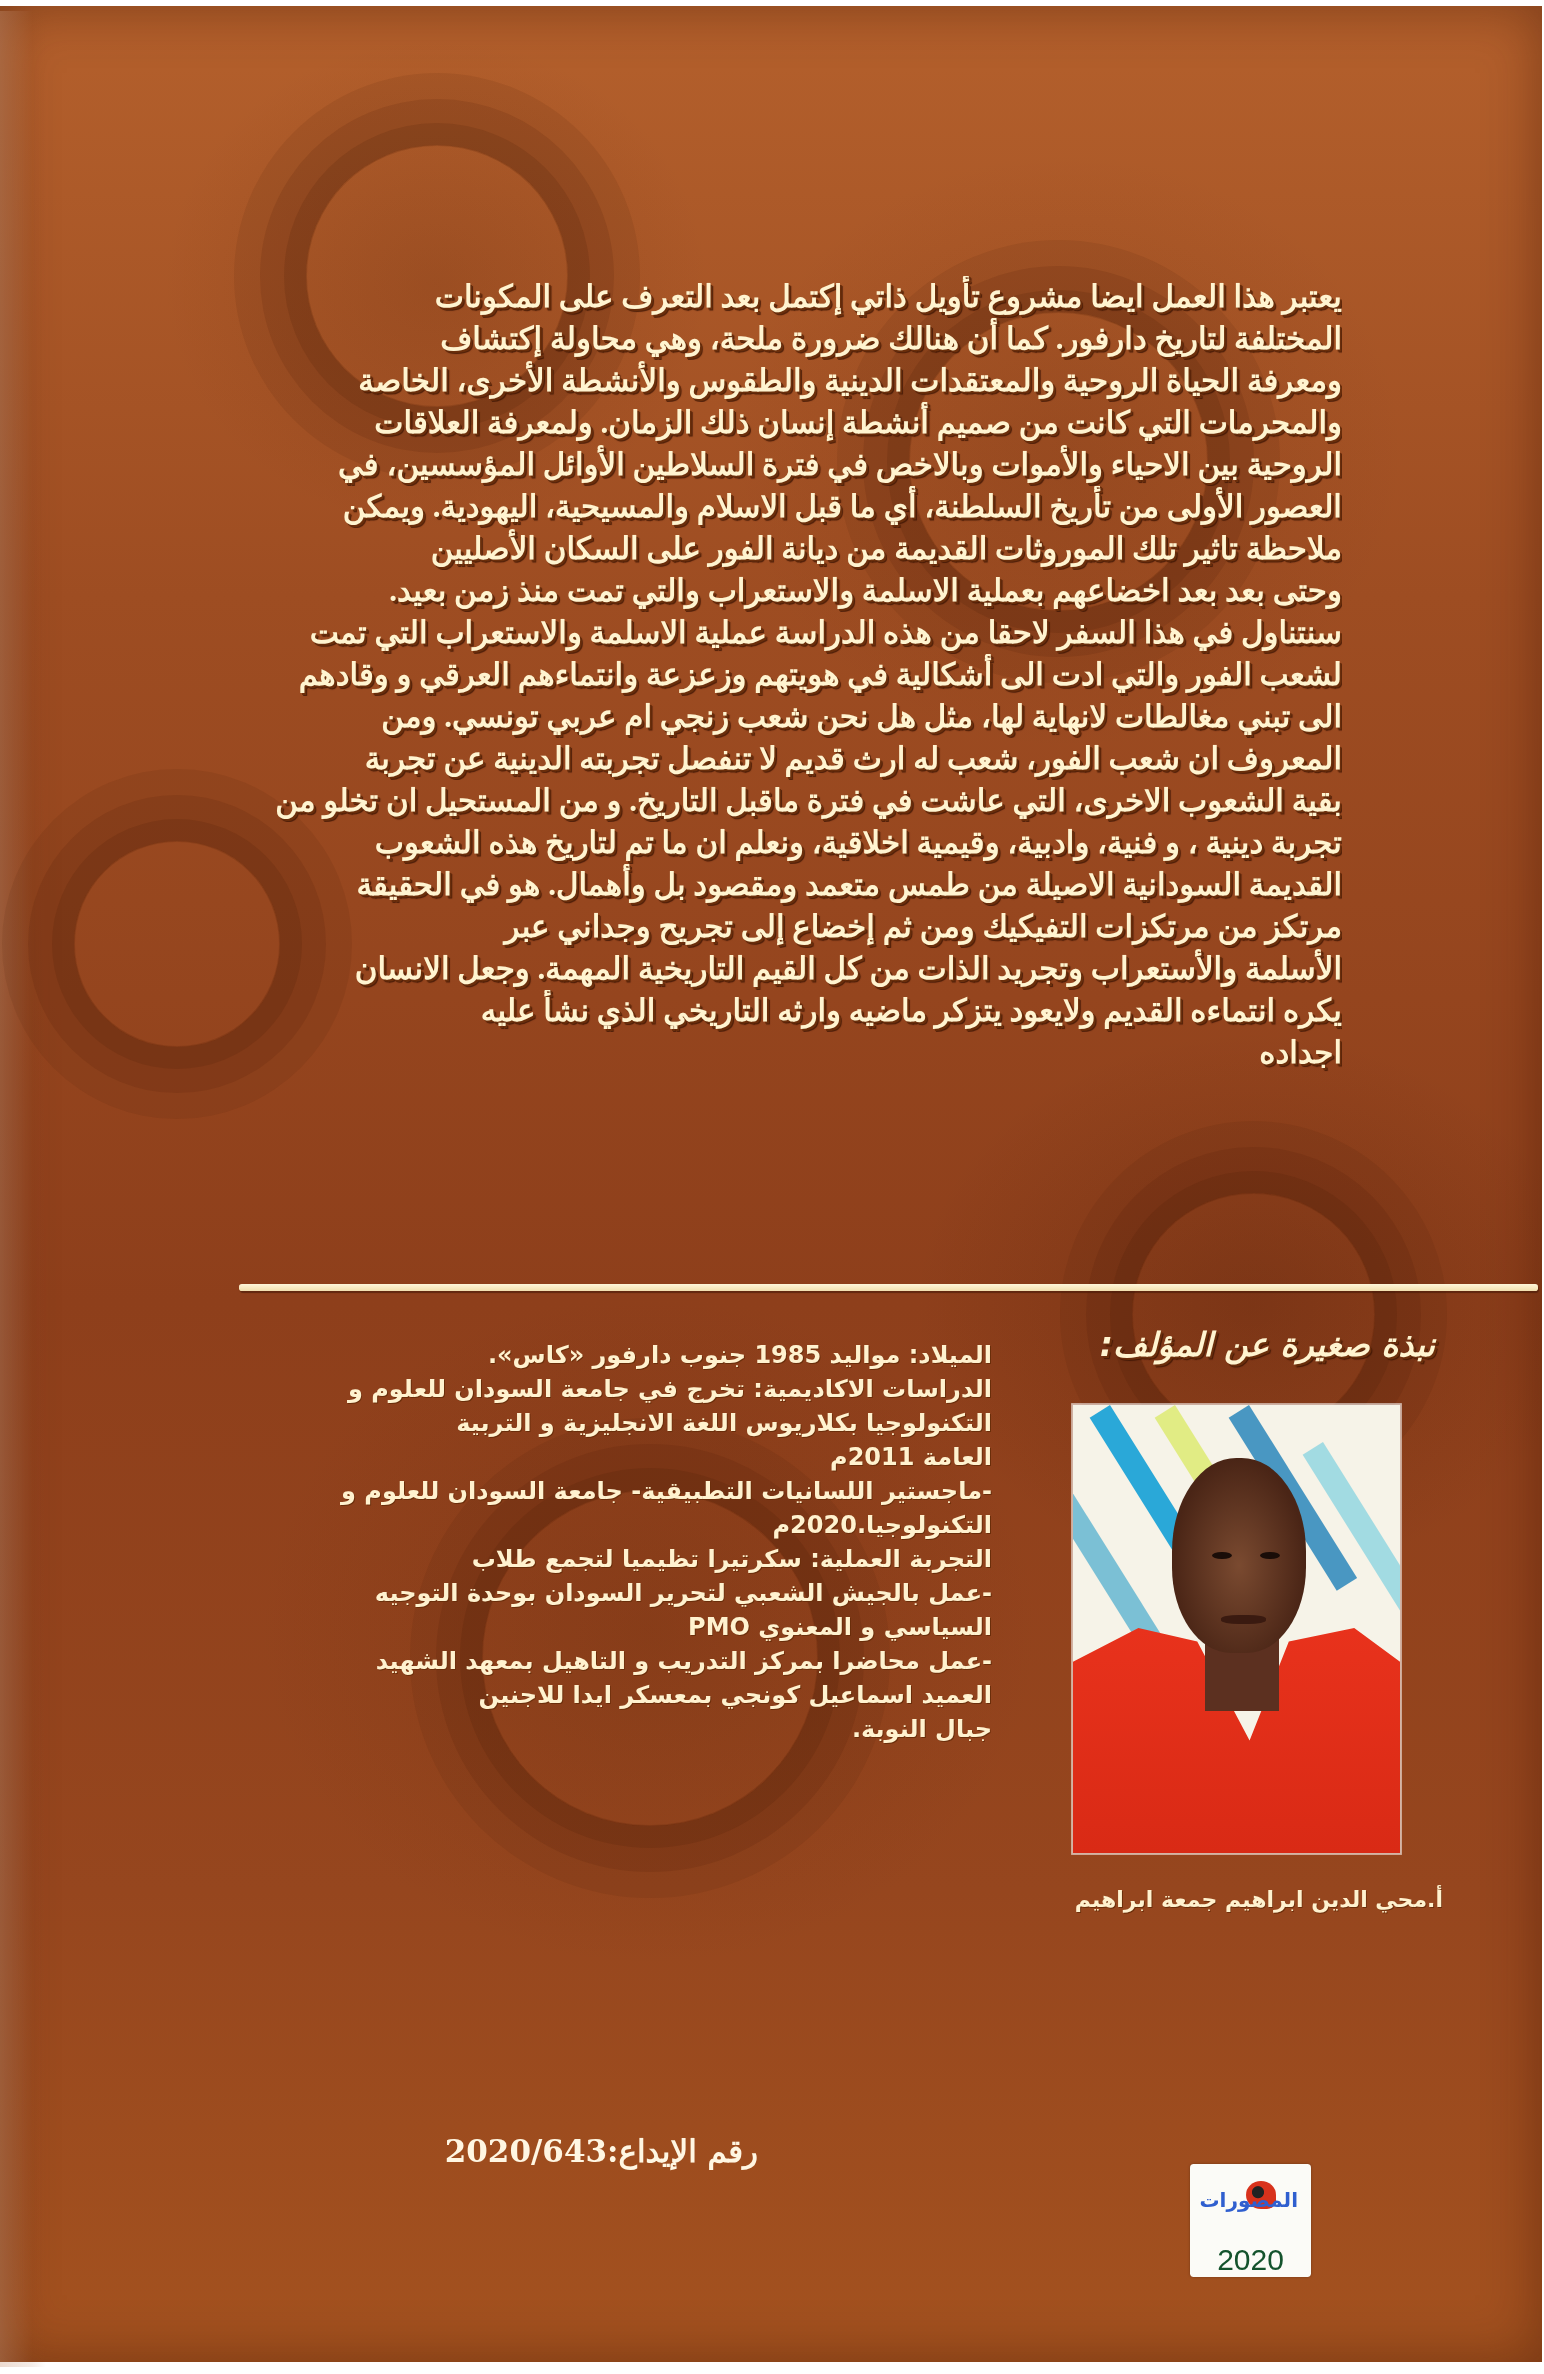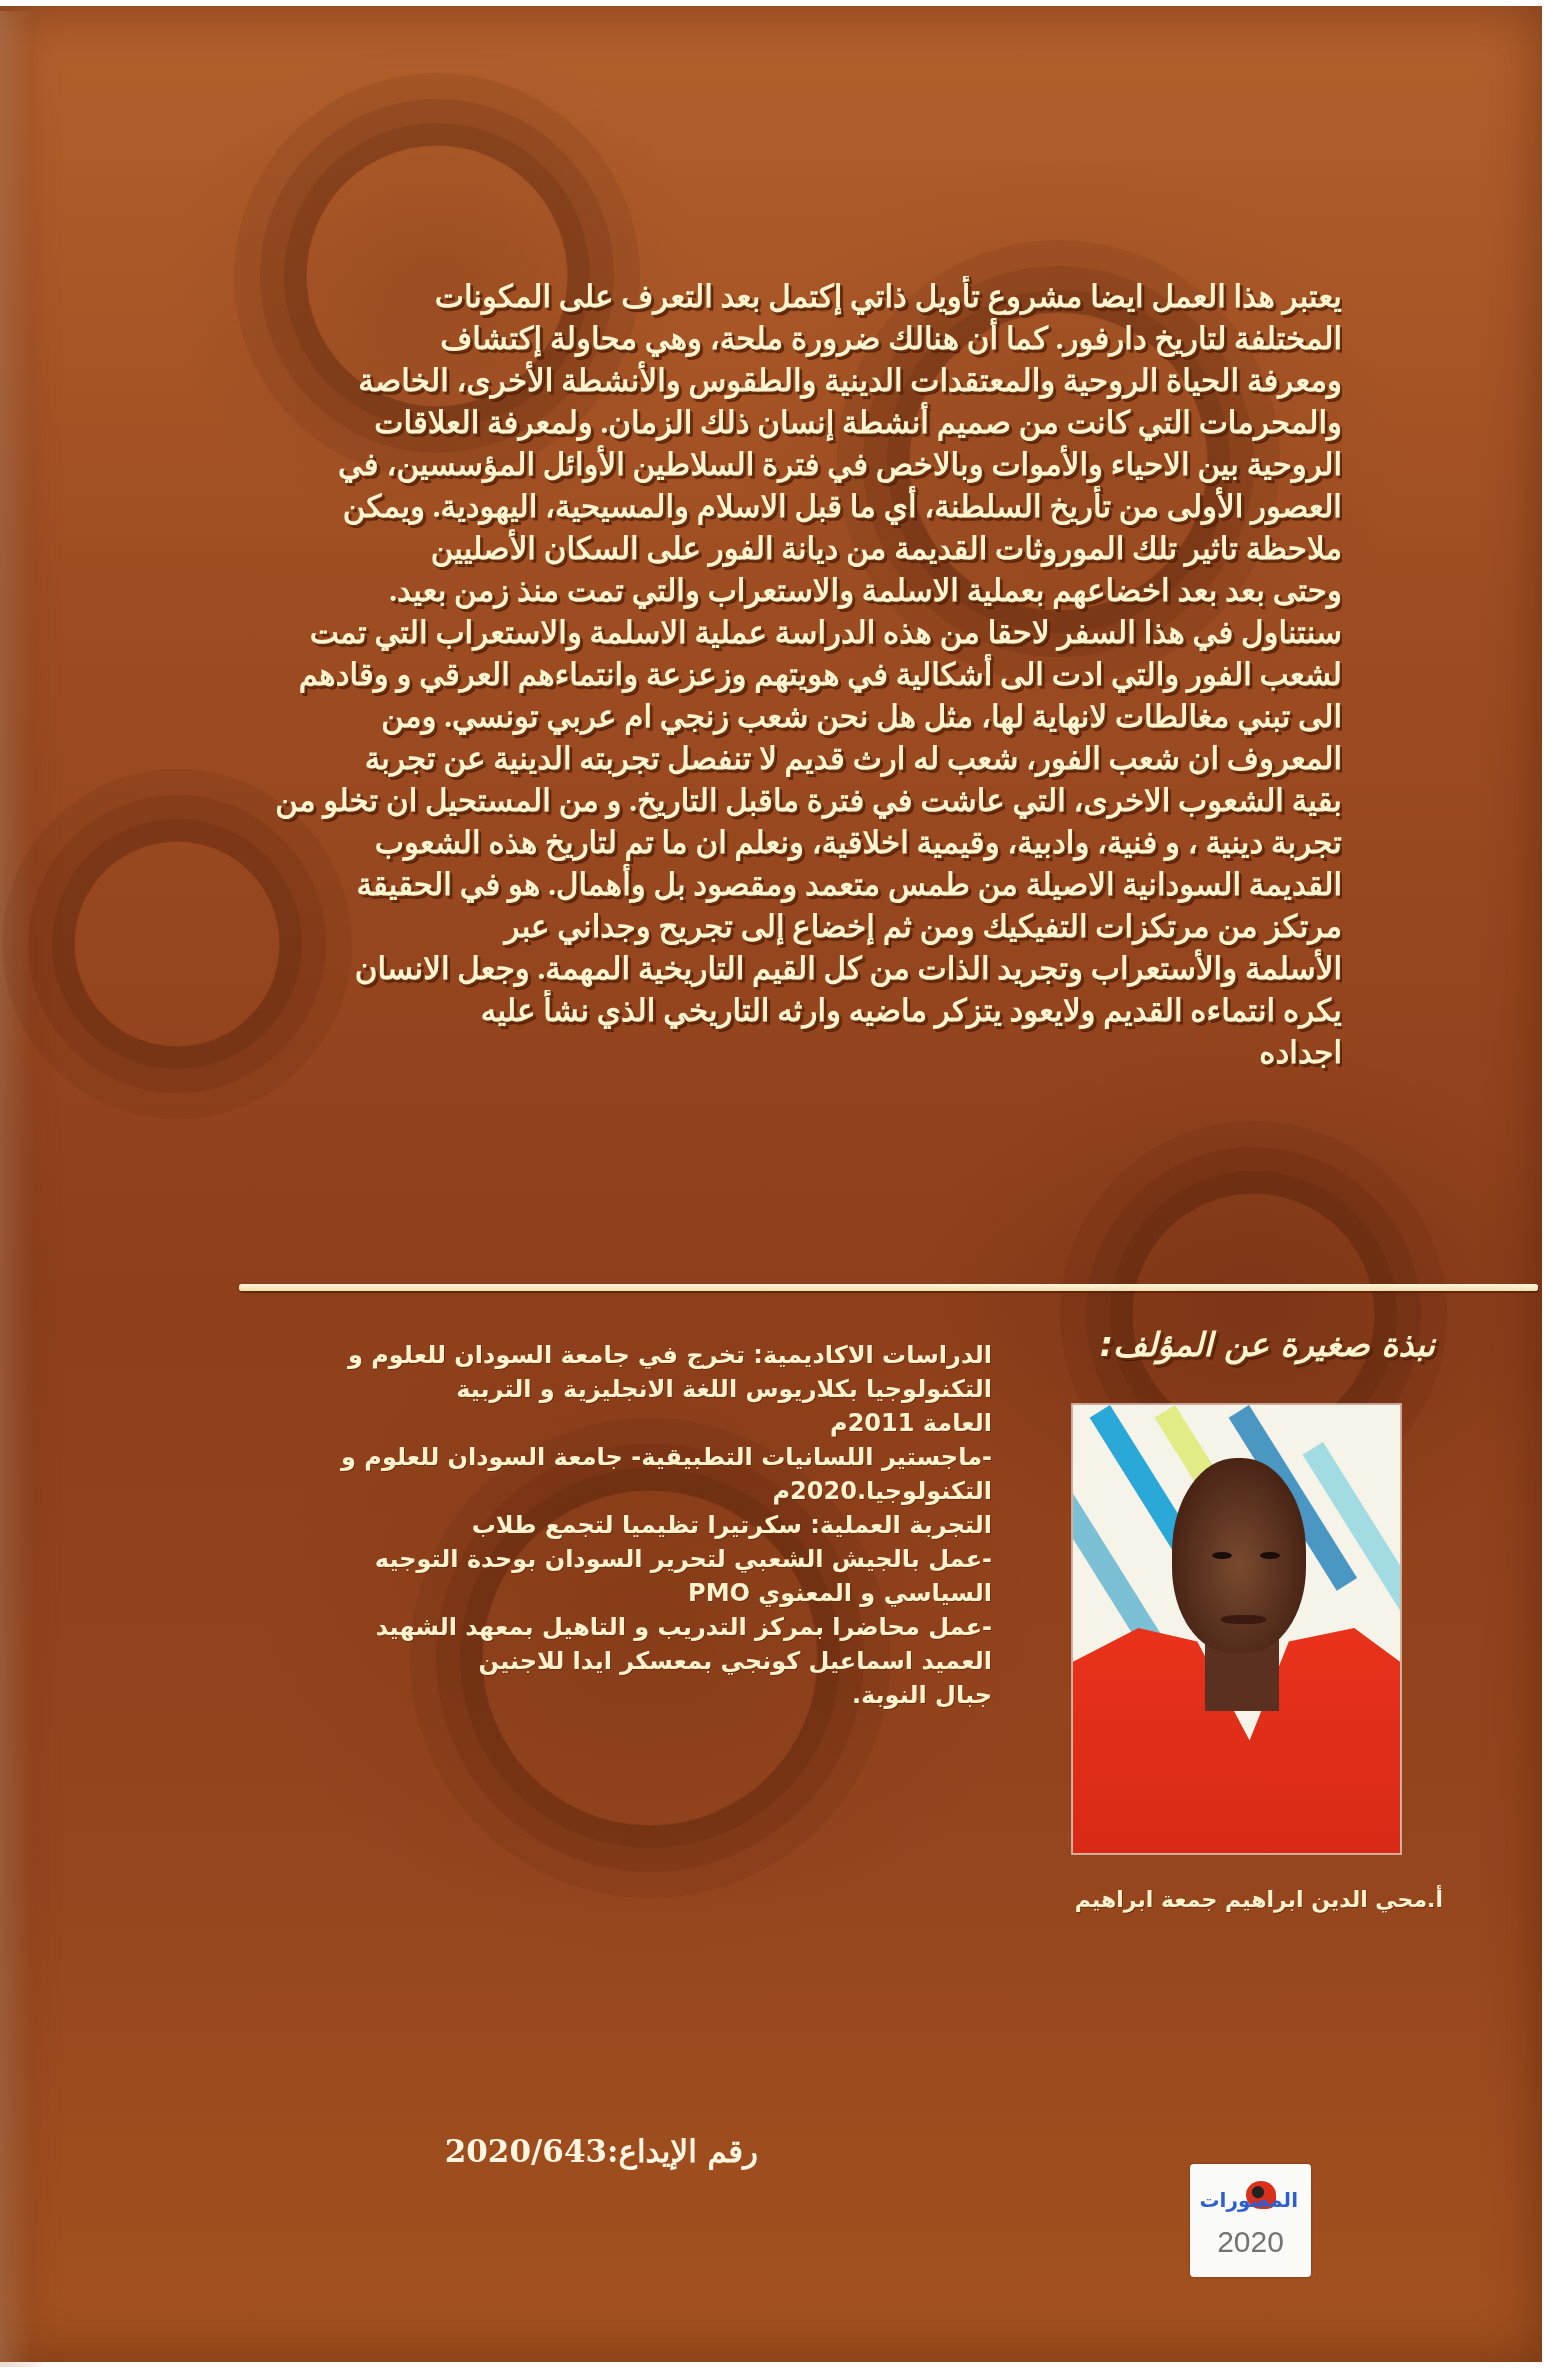--- a/index.html
+++ b/index.html
@@ -114,23 +114,23 @@
     direction: rtl; text-align: center;
     font-family: "DejaVu Sans", sans-serif; font-weight: bold;
     font-size: 20px; line-height: 24px; color: #2f5fcf;
   }
   .logo .mark-figure {
     position: absolute; left: 56px; top: 16.7px; width: 30px; height: 28px;
     background: radial-gradient(circle at 40% 40%, #222 0 5.6px, #d8321c 6.5px 100%);
     border-radius: 50% 50% 30% 50%;
   }
   .logo .year {
-    position: absolute; left: 0; top: 59px; width: 121px; text-align: center;
+    position: absolute; left: 0; top: 77px; width: 121px; text-align: center;
     font-family: "Liberation Sans", sans-serif; font-size: 30px; line-height: 37px;
-    color: #737373;
+    color: #14532d;
   }
 </style>
 </head>
 <body>
 
 <div class="cover">
   <div class="spine-edge"></div>
   <div class="rings" style="left:306px;top:139px;width:260px;height:260px;"></div>
   <div class="rings" style="left:909px;top:306px;width:297px;height:297px;"></div>
   <div class="rings" style="left:482px;top:1484px;width:334px;height:334px;"></div>
@@ -158,20 +158,21 @@
   <span class="line">الأسلمة والأستعراب وتجريد الذات من كل القيم التاريخية المهمة. وجعل الانسان</span>
   <span class="line">يكره انتماءه القديم ولايعود يتزكر ماضيه وارثه التاريخي الذي نشأ عليه</span>
   <span class="line">اجداده</span>
 </div>
 
 <div class="divider"></div>
 
 <div class="bio-title text-shadow-gold">نبذة صغيرة عن المؤلف:</div>
 
 <div class="bio">
+  <span class="line">الميلاد: مواليد 1985 جنوب دارفور «كاس».</span>
   <span class="line">الدراسات الاكاديمية: تخرج في جامعة السودان للعلوم و</span>
   <span class="line">التكنولوجيا بكلاريوس اللغة الانجليزية و التربية</span>
   <span class="line">العامة 2011م</span>
   <span class="line">-ماجستير اللسانيات التطبيقية- جامعة السودان للعلوم و</span>
   <span class="line">التكنولوجيا.2020م</span>
   <span class="line">التجربة العملية: سكرتيرا تظيميا لتجمع طلاب</span>
   <span class="line">-عمل بالجيش الشعبي لتحرير السودان بوحدة التوجيه</span>
   <span class="line">السياسي و المعنوي PMO</span>
   <span class="line">-عمل محاضرا بمركز التدريب و التاهيل بمعهد الشهيد</span>
   <span class="line">العميد اسماعيل كونجي بمعسكر ايدا للاجنين</span>

